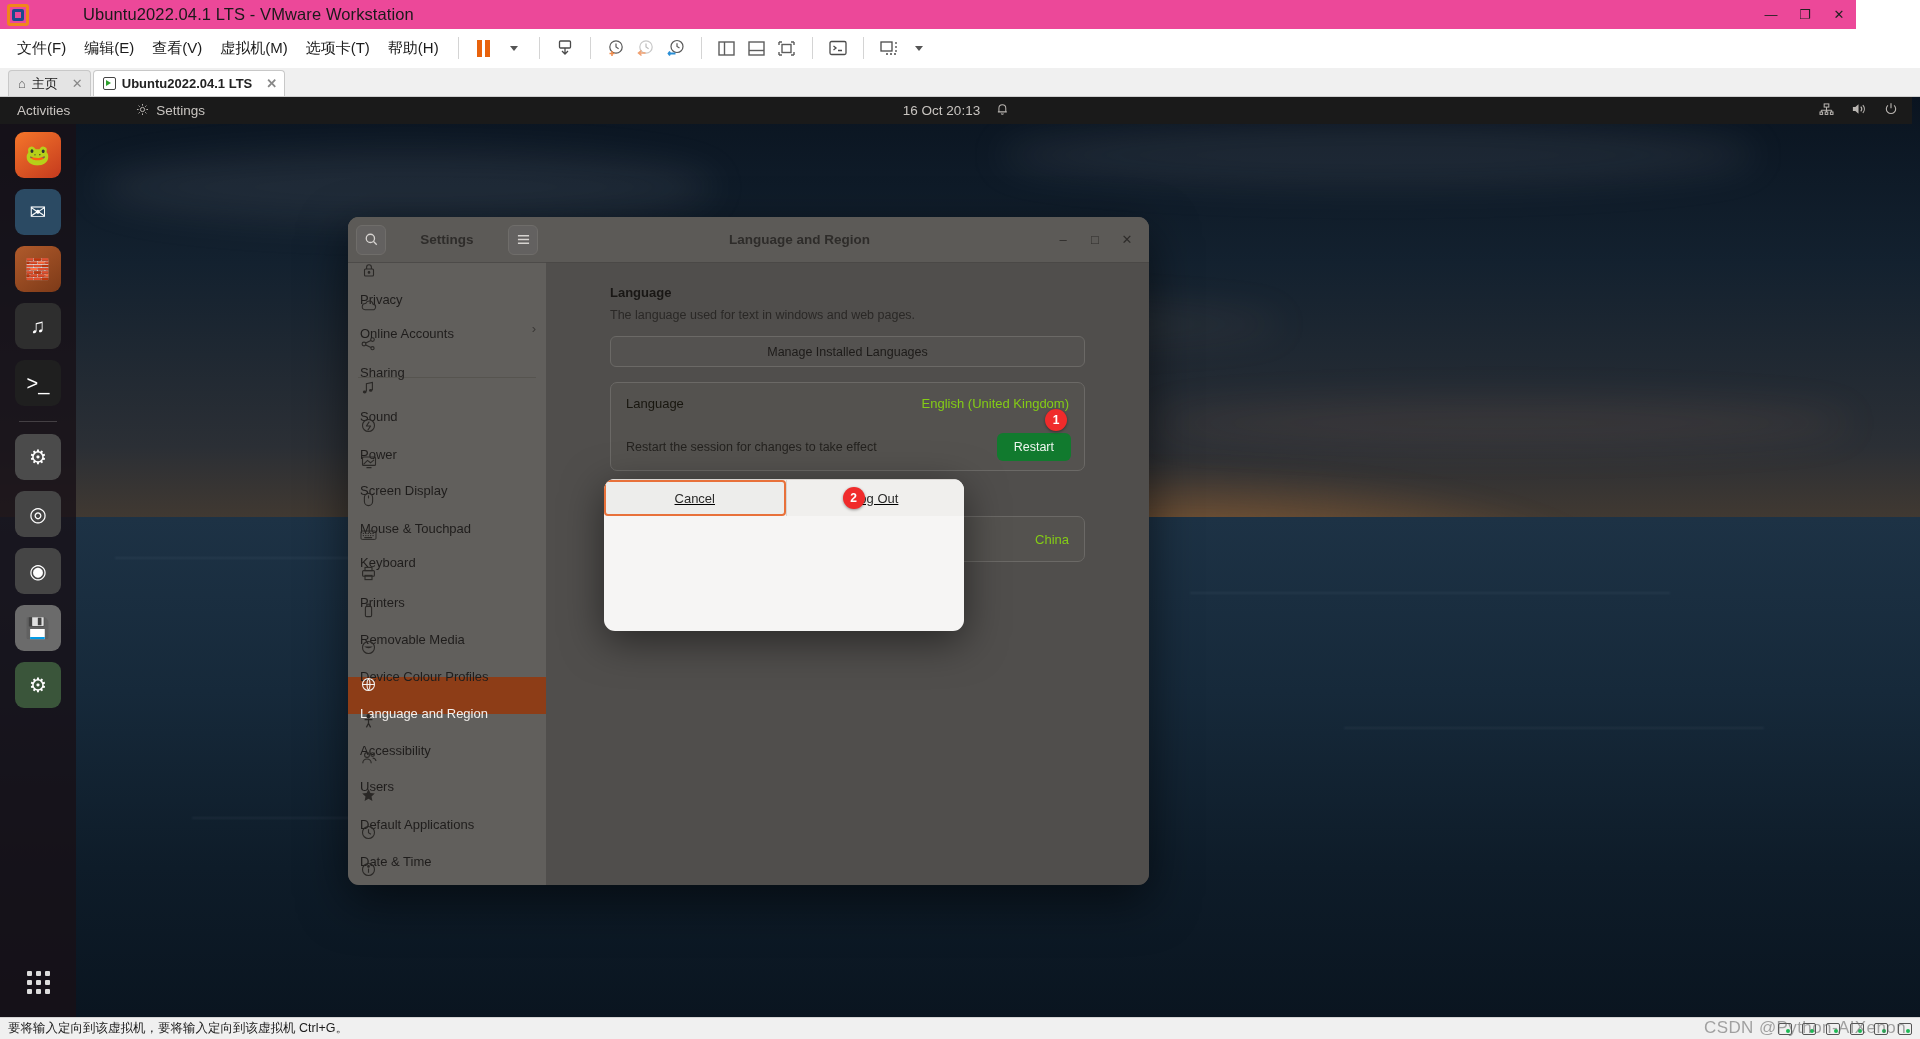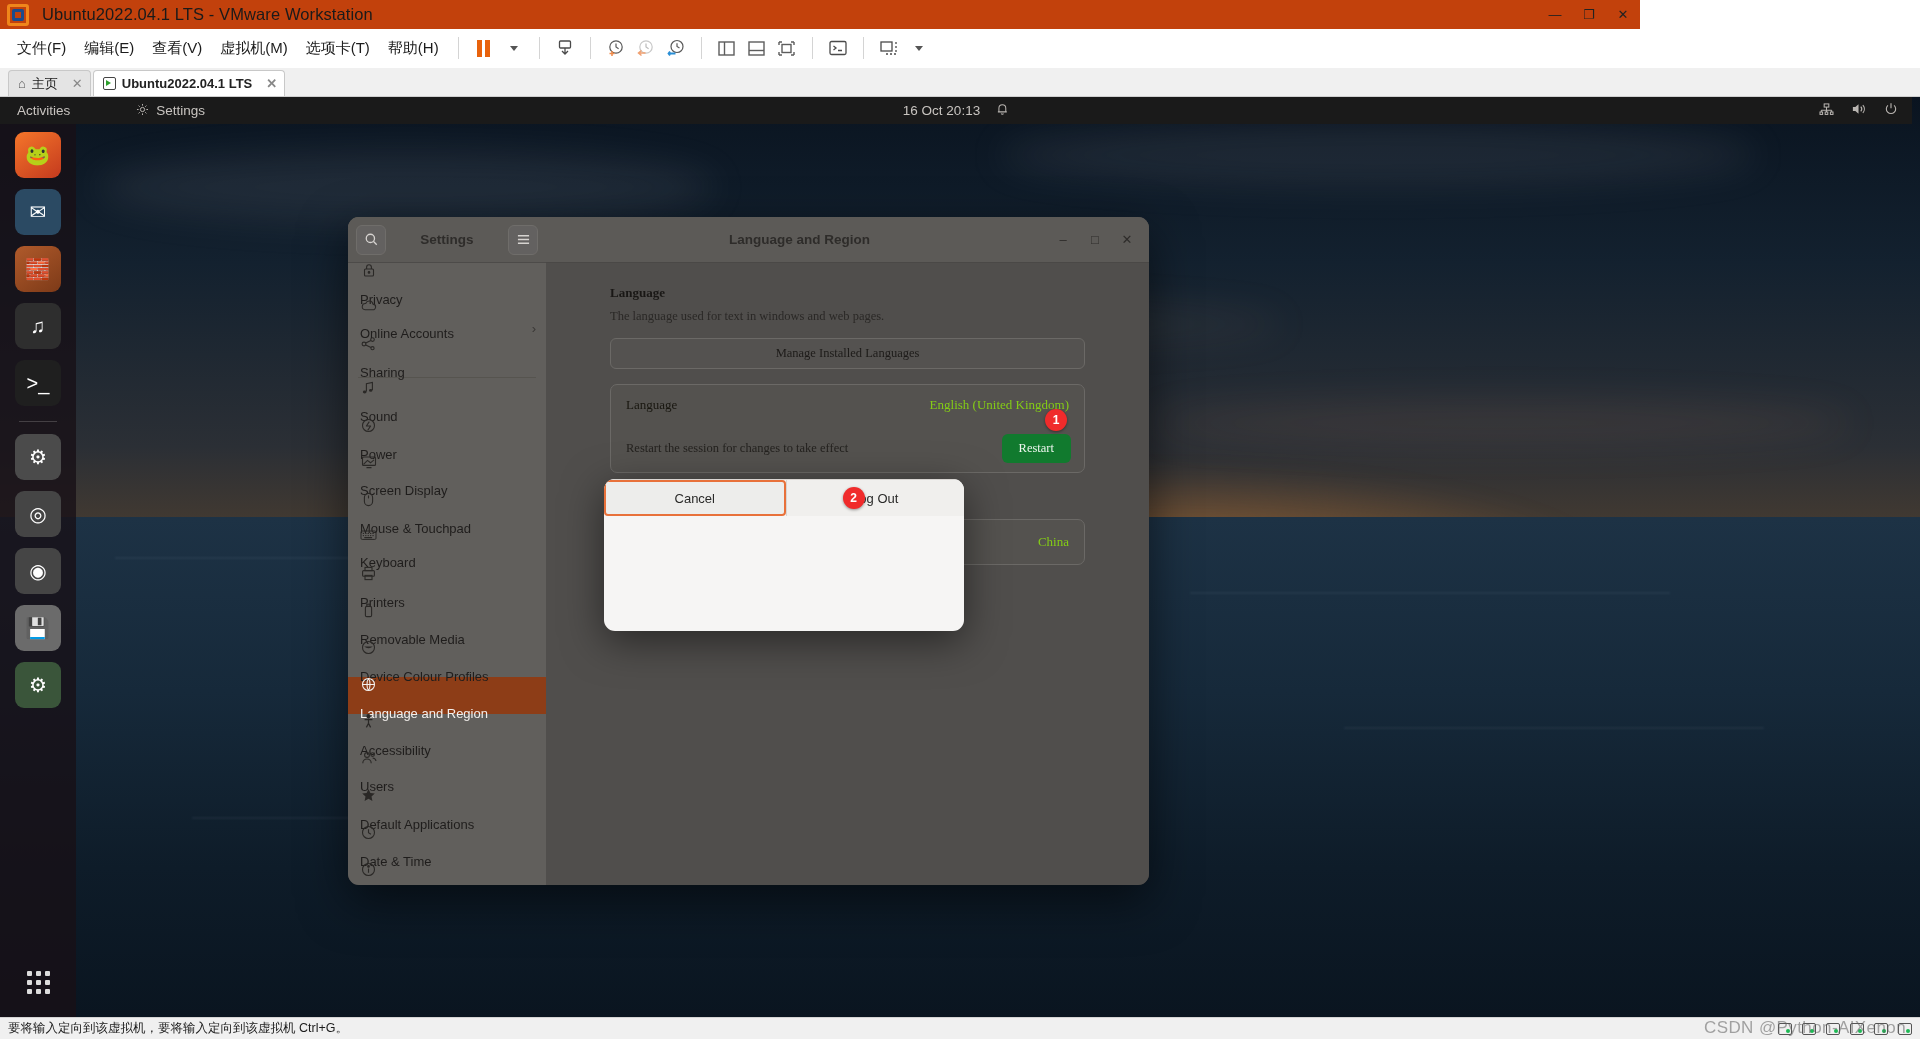--- a/index.html
+++ b/index.html
@@ -6,23 +6,23 @@
   html, body {
     width: 1920px; height: 1039px;
     overflow: hidden;
     font-family: "Liberation Sans", sans-serif;
     background: #fff;
   }
   #root { position: relative; width: 1920px; height: 1039px; }
 
   
   .vm-titlebar {
-    position: absolute; left: 0; top: 0; width: 1640px; height: 29px;
-    background: #c2410c;
-    display: flex; align-items: center;
+    position: absolute; left: 0; top: 0; width: 1856px; height: 29px;
+    background: #ec4899;
+    display: flex; align-items: center; gap: 41px;
   }
   .vm-logo {
     width: 22px; height: 22px; margin-left: 7px; position: relative;
   }
   .vm-logo .outer {
     position: absolute; inset: 0; border: 3px solid #f0861b; border-radius: 3px;
   }
   .vm-logo .inner {
     position: absolute; left: 5px; top: 5px; width: 12px; height: 12px;
     border: 3px solid #1a4b8c; border-radius: 2px;
@@ -175,21 +175,21 @@
   .sb-divider { height: 1px; background: #56544f; margin: 3px 10px; }
 
   
   .sw-content { flex: 1; background: #504e4c; display: flex; flex-direction: column; }
   .sw-hdr {
     height: 46px; background: #5c5a57; display: flex; align-items: center;
     padding: 0 6px; border-bottom: 1px solid #4a4846;
   }
   .sw-hdr-title { flex: 1; text-align: center; font-size: 13.5px; font-weight: bold; color: #2e2c2a; }
   .wb { width: 32px; height: 30px; display: flex; align-items: center; justify-content: center; color: #2e2c2a; font-size: 13px; }
-  .sw-body { flex: 1; padding: 22px 64px 0 64px; position: relative; font-family: Liberation Serif, serif; }
+  .sw-body { flex: 1; padding: 22px 64px 0 64px; position: relative; }
   .sec-title { font-size: 13px; font-weight: bold; color: #191715; margin-bottom: 8px; }
   .sec-desc { font-size: 12.5px; color: #2a2826; margin-bottom: 14px; }
   .btn-wide {
     height: 31px; border: 1px solid #6b6966; border-radius: 6px;
     background: #545250; display: flex; align-items: center; justify-content: center;
     font-size: 12.5px; color: #1d1b19;
   }
   .card {
     margin-top: 15px; border: 1px solid #6b6966; border-radius: 7px;
     background: #54524f; overflow: hidden;
@@ -210,21 +210,21 @@
   .sec-title2 { margin-top: 22px; }
   .dialog {
     position: absolute; left: 604px; top: 382px; width: 360px; height: 152px;
     background: #f6f5f4; border-radius: 11px; overflow: hidden;
     box-shadow: 0 10px 40px rgba(0,0,0,.5);
     display: flex; flex-direction: column;
   }
   .dlg-body { flex: 1; padding: 22px 22px 10px; text-align: center; }
   .dlg-title { font-size: 15.5px; color: #2a2a29; margin-bottom: 13px; }
   .dlg-msg { font-size: 12.5px; color: #2c2c2b; line-height: 1.25; padding: 0 12px; }
-  .dlg-actions { height: 37px; display: flex; border-top: 1px solid #d8d5d2; }
+  .dlg-actions { height: 37px; display: flex; border-top: 1px solid #d8d5d2; text-decoration: underline; }
   .dlg-btn {
     flex: 1; display: flex; align-items: center; justify-content: center;
     font-size: 13px; color: #2a2a29; background: #f0efed; position: relative;
   }
   .dlg-btn.cancel { border: 2px solid #e8713a; border-radius: 4px; background: #ededeb; }
   .dlg-btn.logout { border-left: 1px solid #d8d5d2; }
 
   
   .badge {
     position: absolute; width: 22px; height: 22px; border-radius: 50%;

